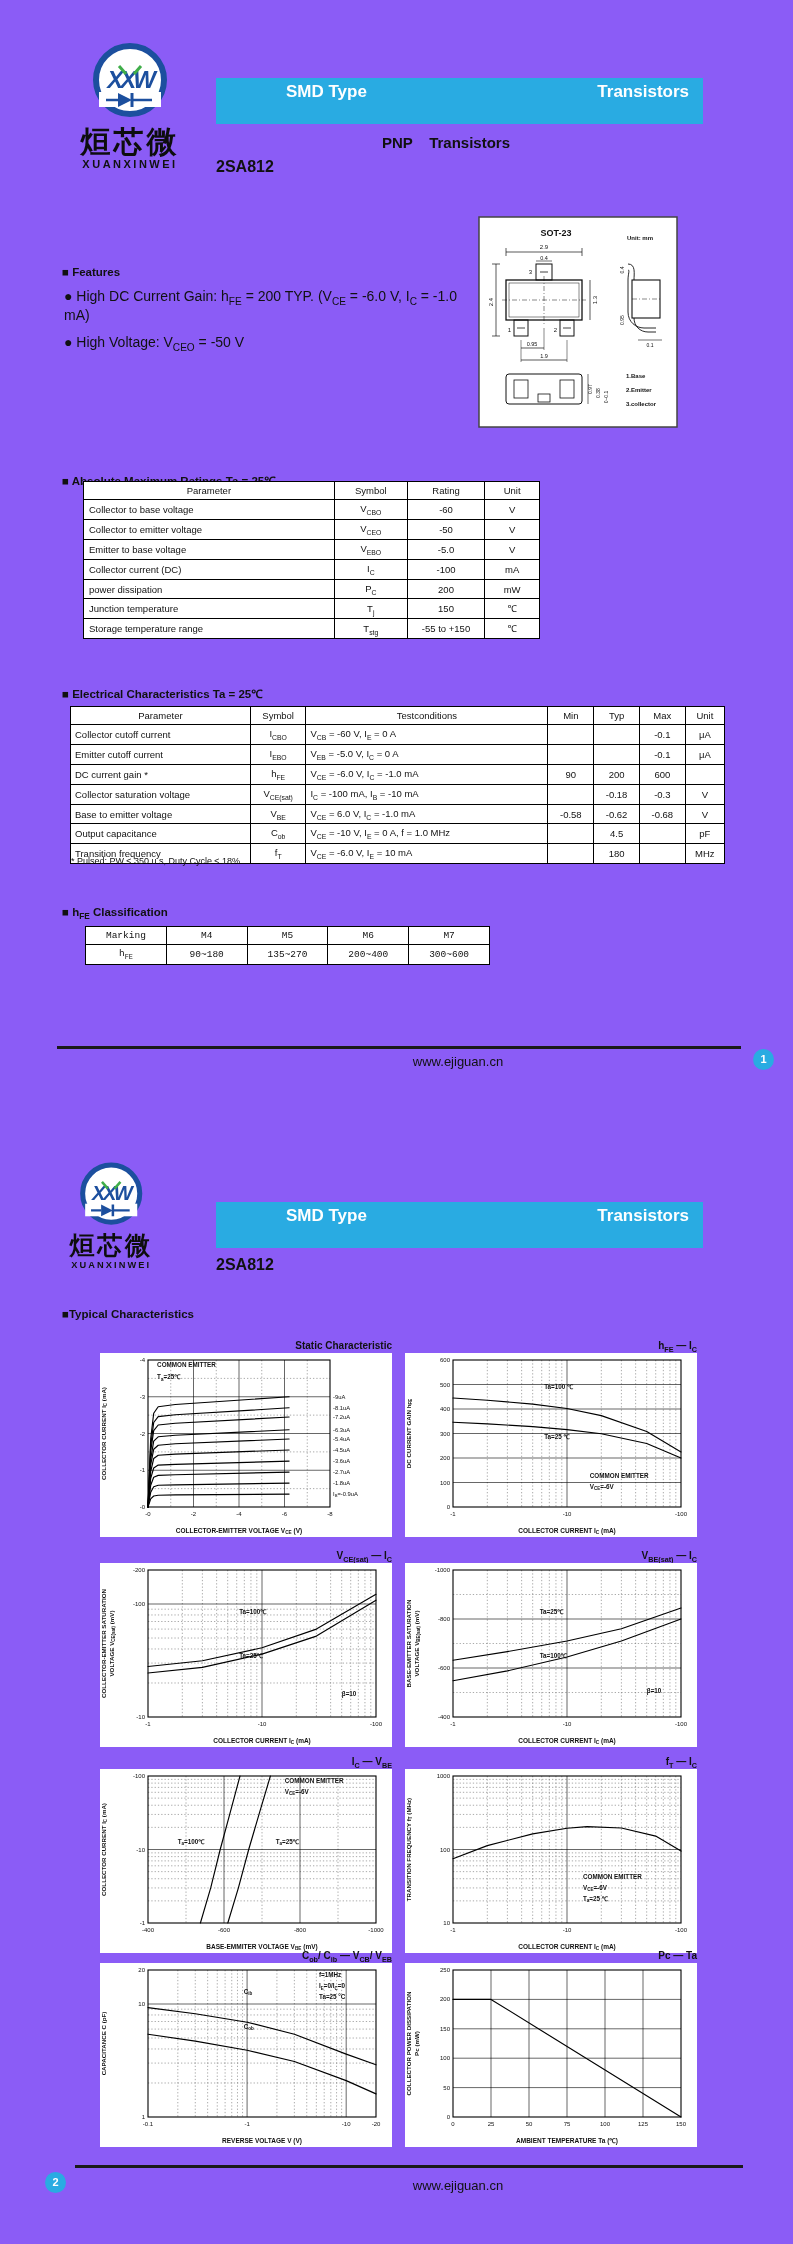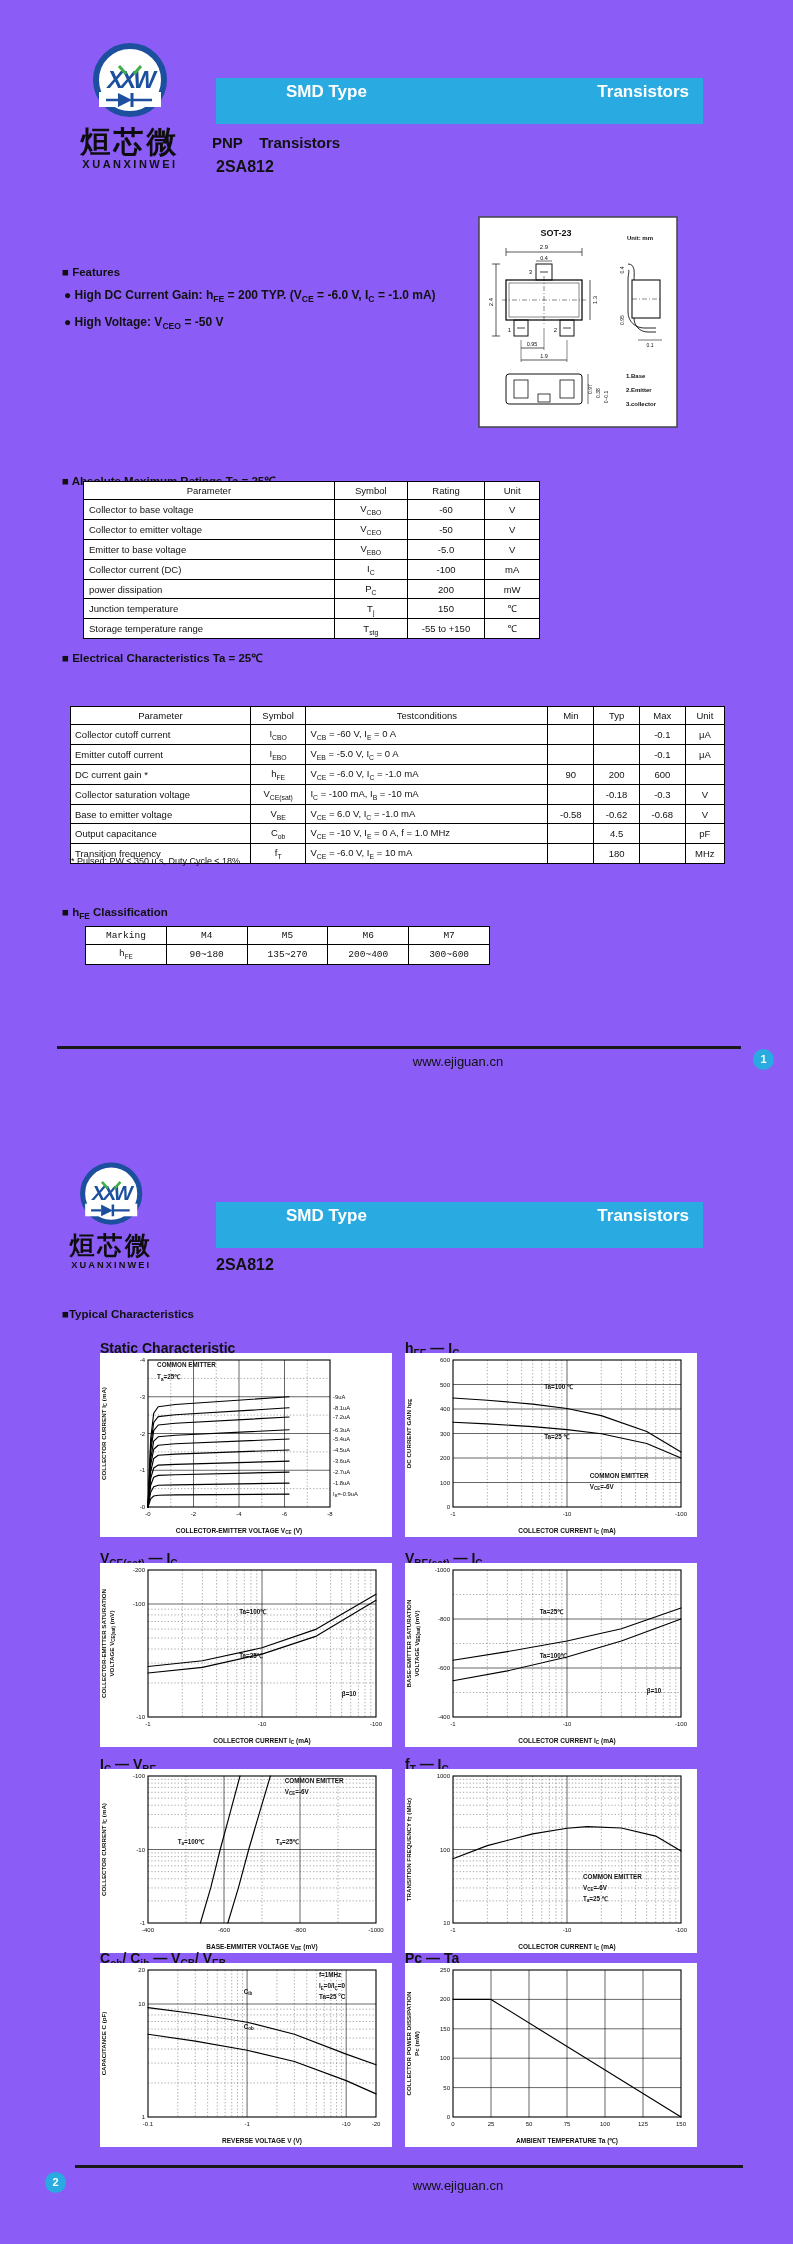--- a/index.html
+++ b/index.html
@@ -8,41 +8,41 @@
   sub{font-size:72%;}
   
   .logo{position:absolute;width:160px;text-align:center;}
   .logo-cn{font-size:30px;font-weight:700;letter-spacing:3px;color:#0d0d0d;line-height:1.05;}
   .logo-en{font-size:11px;font-weight:600;letter-spacing:2.5px;color:#111;}
   
   .banner{position:absolute;left:216px;width:487px;height:46px;background:#29abe2;}
   .banner span{position:absolute;top:4px;color:#fff;font-weight:700;font-size:17px;}
   .banner .bl{left:70px;}
   .banner .br{right:14px;}
-  .doc-title{position:absolute;left:212px;width:310px;text-align:left;font-weight:700;font-size:15px;white-space:pre;}
+  .doc-title{position:absolute;left:200px;width:310px;text-align:right;font-weight:700;font-size:15px;white-space:pre;}
   .doc-title2{position:absolute;left:216px;width:310px;text-align:left;font-weight:700;font-size:16px;}
   .sec-head{position:absolute;left:62px;font-size:11.5px;font-weight:600;color:#111;}
-  .feature-item{font-size:12px;margin-bottom:11px;color:#111;font-weight:bold;}
+  .feature-item{font-size:14px;margin-bottom:11px;color:#111;}
   
   table{border-collapse:collapse;table-layout:fixed;position:absolute;background:#fff;}
   th,td{border:1px solid #000;font-size:9.5px;font-weight:400;text-align:center;padding:3px 3px;overflow:hidden;white-space:nowrap;}
   table{border:1.5px solid #000;}
   .abs td:first-child{text-align:left;padding-left:5px;}
   .elec td:nth-child(1){text-align:left;padding-left:4px;}
   .elec td:nth-child(3){text-align:left;padding-left:4px;}
   .footnote{position:absolute;font-size:9px;}
   
   .foot-line{position:absolute;height:2.5px;background:#1a1a1a;}
   .foot-url{position:absolute;width:100%;text-align:center;font-size:13px;color:#111;}
   .page-badge{position:absolute;width:21px;height:21px;border-radius:50%;background:#29abe2;color:#fff;font-size:11px;font-weight:700;text-align:center;line-height:21px;}
   
   .pkg{position:absolute;left:478px;top:216px;}
   
   .chart{position:absolute;width:292px;}
-  .chart-title{height:13px;text-align:left;font-size:14px;font-weight:700;}
+  .chart-title{height:13px;text-align:right;font-size:10px;font-weight:700;}
 </style>
 </head>
 <body>
 
 <div class="page">
   <div class="logo" style="left:50px;top:40px;">
     <svg width="84" height="82" viewBox="0 0 84 82">
       <circle cx="42" cy="40" r="34" fill="#fff" stroke="#1c4f9e" stroke-width="6"></circle>
       <text x="42" y="48" text-anchor="middle" font-size="24" font-weight="bold" font-style="italic" fill="#1c4f9e" letter-spacing="-3">XXW</text>
       <line x1="31" y1="26" x2="38" y2="34" stroke="#3fae49" stroke-width="3"></line>
@@ -192,21 +192,21 @@
         </tr>
         <tr>
           <td>Storage temperature range</td>
           <td>T<sub>stg</sub></td>
           <td>-55 to +150</td>
           <td>℃</td>
         </tr>
       </tbody>
     </table>
 
-  <div class="sec-head" style="top:650px;text-align:right;">■ Electrical Characteristics Ta = 25℃</div>
+  <div class="sec-head" style="top:686px;text-align:right;">■ Electrical Characteristics Ta = 25℃</div>
   <table class="elec" style="left:70px;top:706px;width:655px;">
     <colgroup>
         <col style="width:27.5%">
         <col style="width:8.5%">
         <col style="width:37%">
         <col style="width:7%">
         <col style="width:7%">
         <col style="width:7%">
         <col style="width:6%">
       </colgroup>

